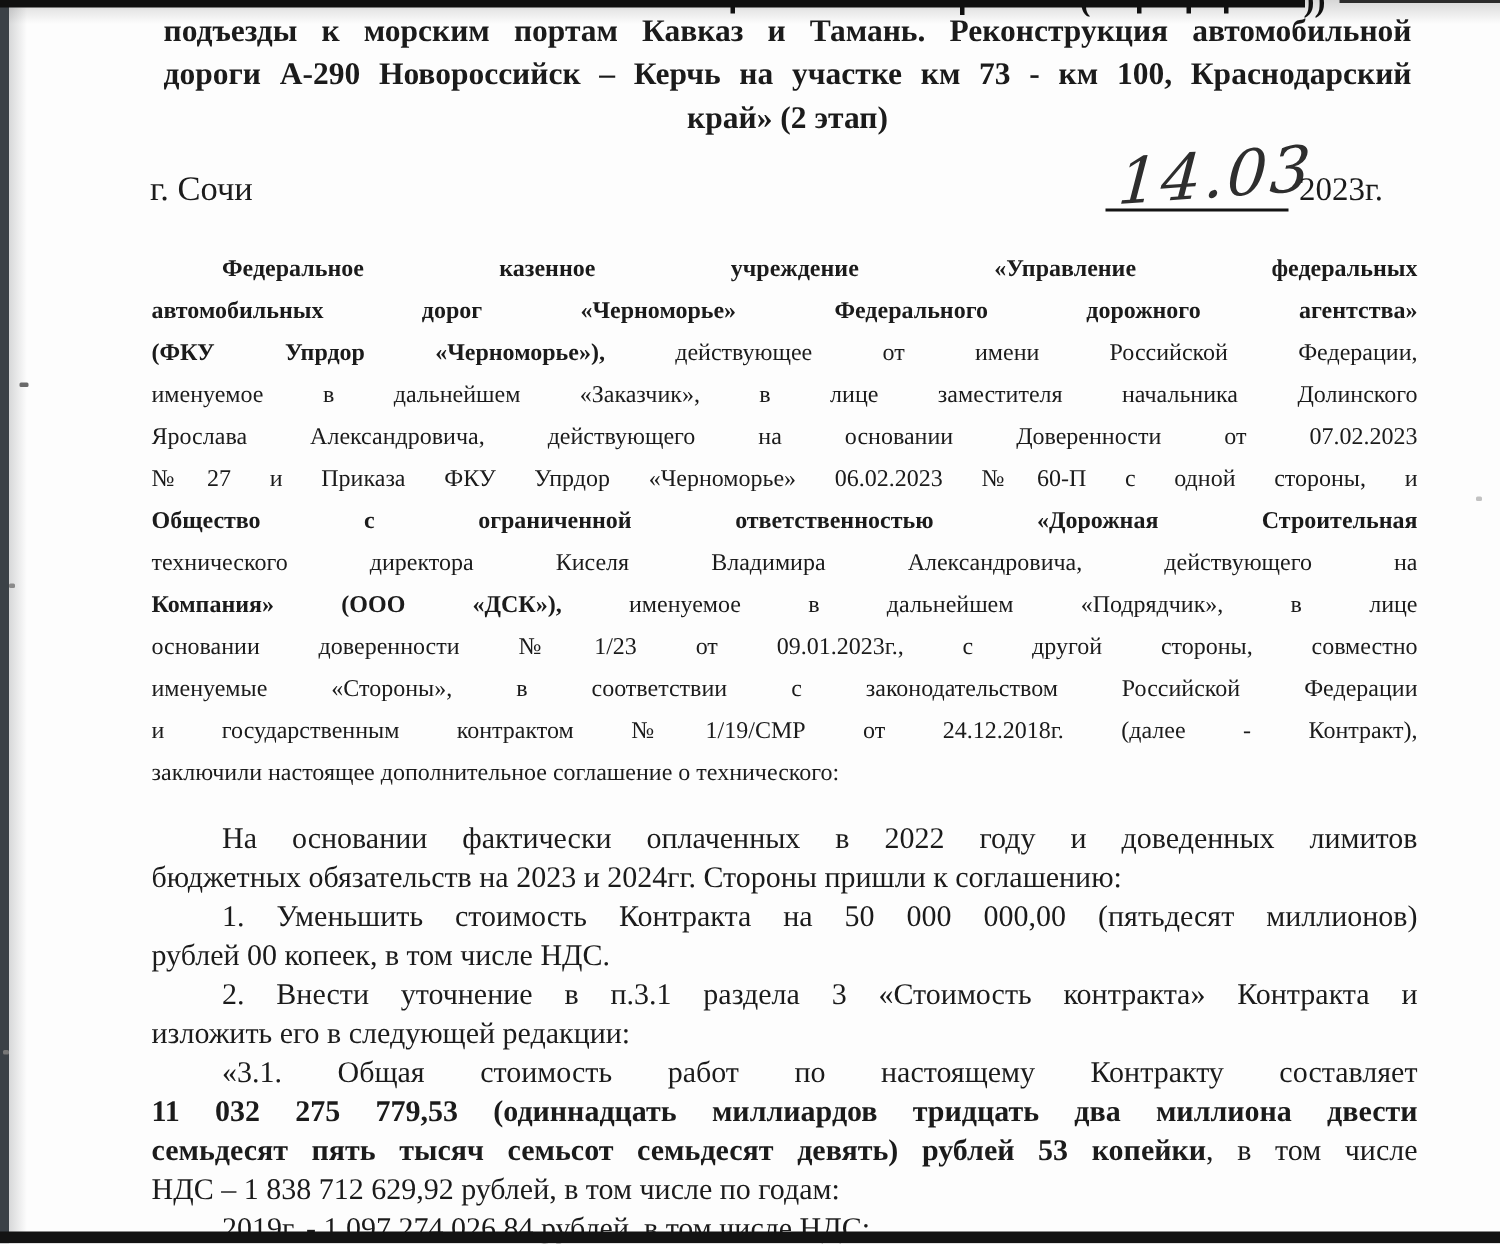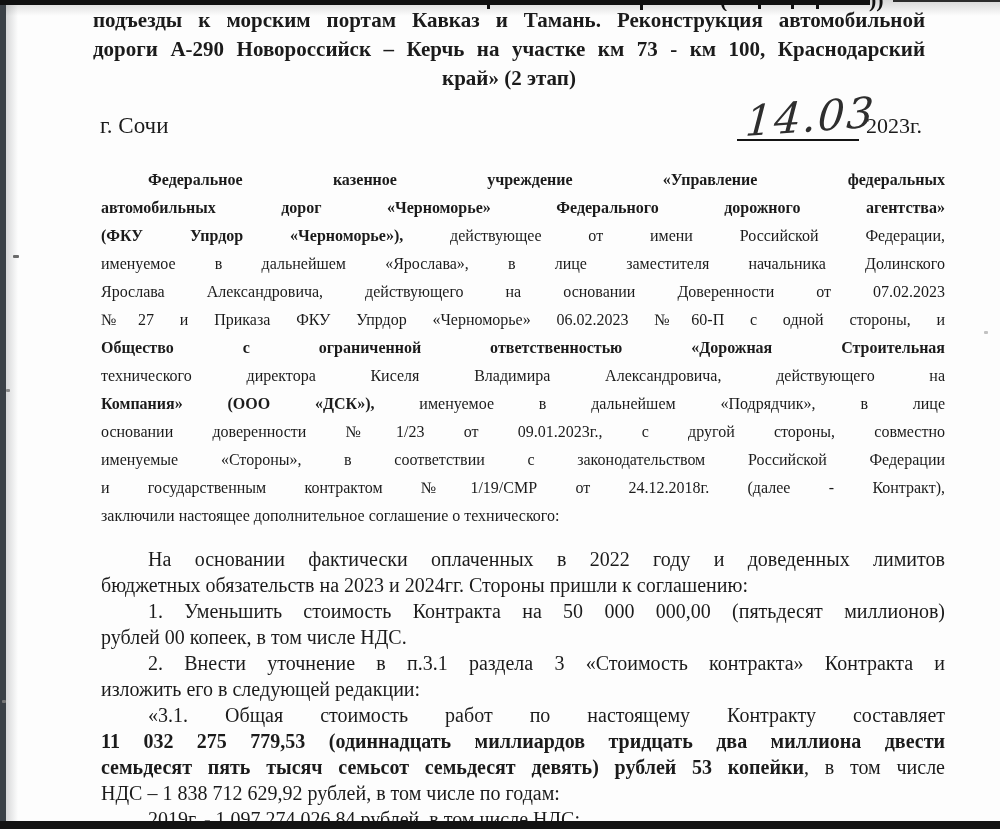--- a/index.html
+++ b/index.html
@@ -31,21 +31,21 @@
   .frag-parens{left:869px;top:0;width:28px;height:14px;}
 
   
   .speck{position:absolute;border-radius:1px;}
   .speck1{left:13px;top:255px;width:6px;height:3px;background:#6a6a6a;}
   .speck2{left:6px;top:389px;width:4px;height:3px;background:#8a8a8a;}
   .speck3{left:2px;top:700px;width:4px;height:3px;background:#777;}
   .speck4{left:984px;top:331px;width:4px;height:3px;background:#c2c2c2;}
 
   
-  .title{position:absolute;left:93px;top:6px;width:832px;font-size:21px;line-height:29px;}
+  .title{position:absolute;left:109px;top:6px;width:832px;font-size:21px;line-height:29px;}
   .preamble{position:absolute;left:101px;top:166px;width:844px;font-size:16px;line-height:28px;}
   .section2{position:absolute;left:101px;top:546px;width:844px;font-size:20px;line-height:26px;}
   .line{text-align:justify;text-align-last:left;overflow:hidden;}
   .title .line{height:29px;}
   .preamble .line{height:28px;}
   .section2 .line{height:26px;}
   .line.just{text-align-last:justify;}
   .line.center{text-align-last:center;}
   .line.ind{padding-left:47px;}
   .b{font-weight:bold;}
@@ -97,21 +97,21 @@
 
   <div class="city">г. Сочи</div>
   <div class="date-underline"></div>
   <div class="handwriting">14.03</div>
   <div class="year">2023г.</div>
 
   <div class="preamble">
       <div class="line just ind"><span class="b">Федеральное казенное учреждение «Управление федеральных</span></div>
       <div class="line just"><span class="b">автомобильных дорог «Черноморье» Федерального дорожного агентства»</span></div>
       <div class="line just"><span class="b">(ФКУ Упрдор «Черноморье»),</span><span> действующее от имени Российской Федерации,</span></div>
-      <div class="line just"><span>именуемое в дальнейшем «Ярослава», в лице заместителя начальника Долинского</span></div>
+      <div class="line just"><span>именуемое в дальнейшем «Заказчик», в лице заместителя начальника Долинского</span></div>
       <div class="line just"><span>Ярослава Александровича, действующего на основании Доверенности от 07.02.2023</span></div>
       <div class="line just"><span>№27 и Приказа ФКУ Упрдор «Черноморье» 06.02.2023 №60-П с одной стороны, и</span></div>
       <div class="line just"><span class="b">Общество с ограниченной ответственностью «Дорожная Строительная</span></div>
       <div class="line just"><span>технического директора Киселя Владимира Александровича, действующего на</span></div>
       <div class="line just"><span class="b">Компания» (ООО «ДСК»),</span><span> именуемое в дальнейшем «Подрядчик», в лице</span></div>
       <div class="line just"><span>основании доверенности №1/23 от 09.01.2023г., с другой стороны, совместно</span></div>
       <div class="line just"><span>именуемые «Стороны», в соответствии с законодательством Российской Федерации</span></div>
       <div class="line just"><span>и государственным контрактом №1/19/СМР от 24.12.2018г. (далее - Контракт),</span></div>
       <div class="line"><span>заключили настоящее дополнительное соглашение о технического:</span></div>
     </div>

